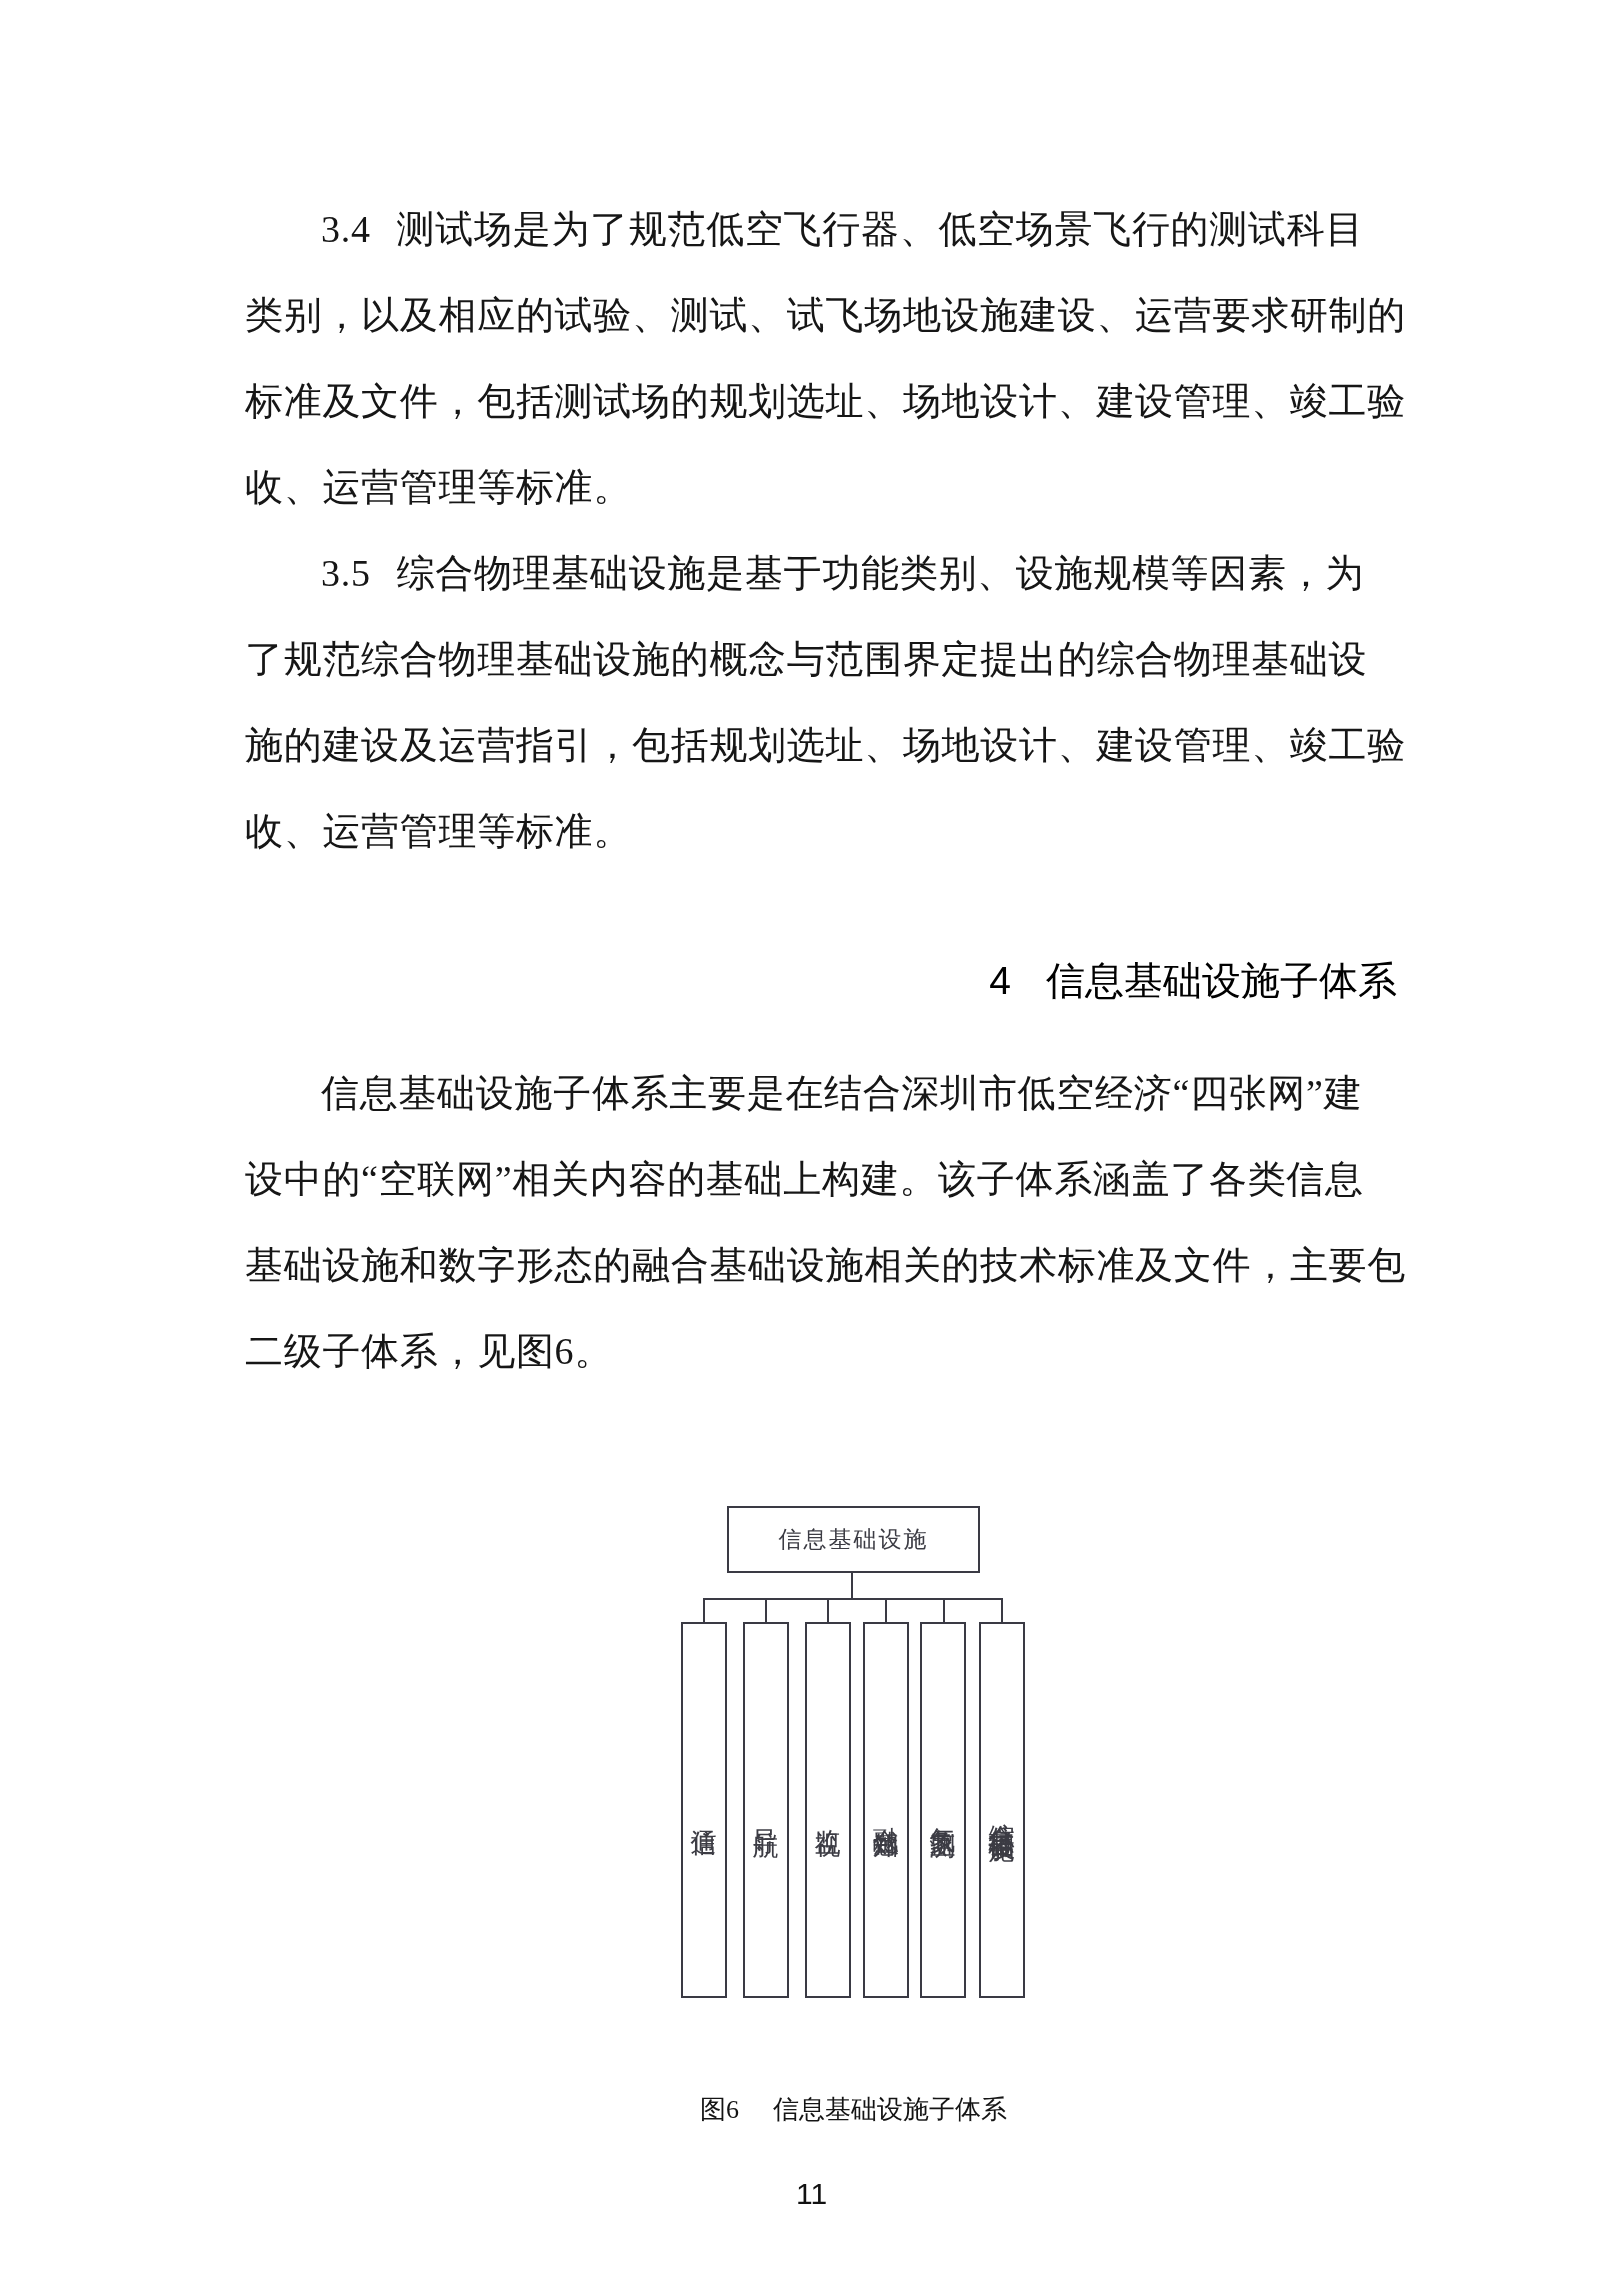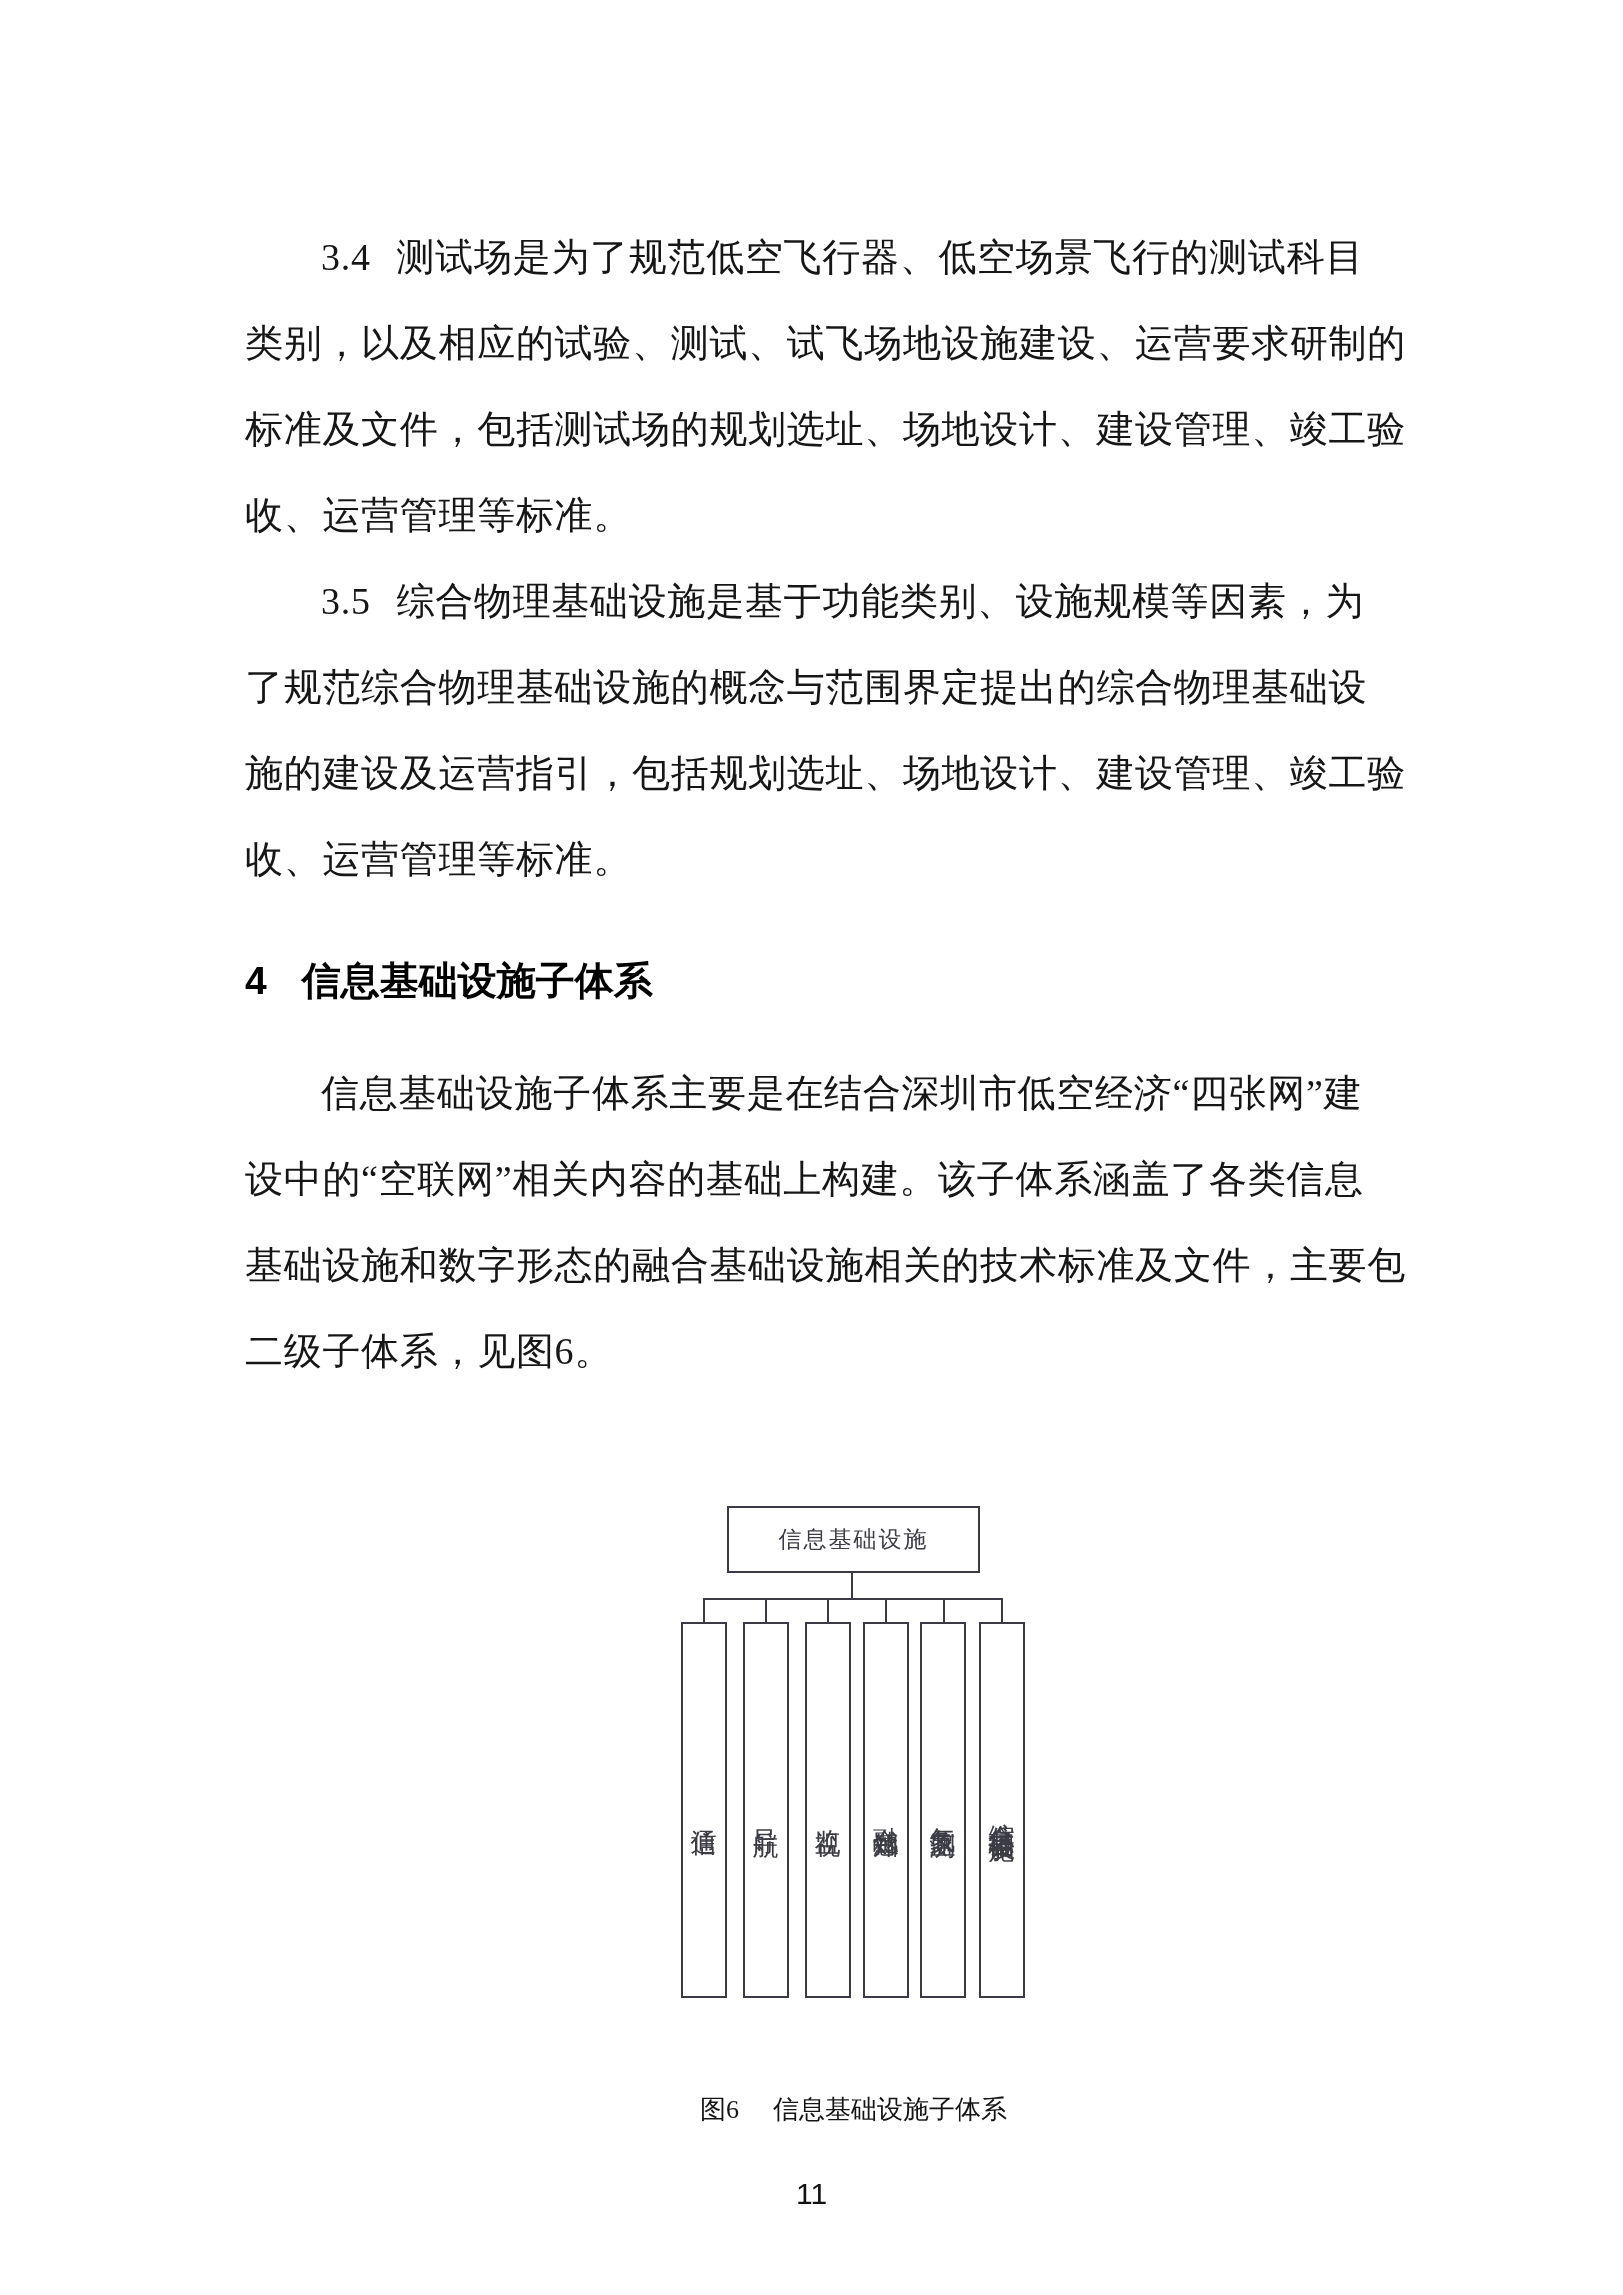--- a/index.html
+++ b/index.html
@@ -34,24 +34,25 @@
   .num { margin-right: 26px; }
   
   .heading {
     position: absolute;
     left: 245px;
     top: 948px;
     width: 1152px;
     height: 65px;
     line-height: 65px;
     font-size: 39px;
-    font-weight: bold;
+    font-weight: normal;
     font-family: "Liberation Sans", "DejaVu Sans", sans-serif;
     color: #000000;
     white-space: nowrap;
+    text-align: right;
   }
   .heading .hnum { margin-right: 35px; }
   
   .figure {
     position: absolute;
     left: 681px;
     top: 1506px;
     width: 347px;
     height: 497px;
     font-family: "Liberation Sans", "DejaVu Sans", sans-serif;
@@ -124,21 +125,21 @@
     font-size: 30px;
     font-family: "Liberation Sans", "DejaVu Sans", sans-serif;
     color: #111111;
   }
 </style>
 </head>
 <body>
 
 <div class="page">
 
-  <div class="text-block" style="top:214px;">
+  <div class="text-block" style="top:186px;">
     <div class="line indent"><span class="num">3.4</span><span>测试场是为了规范低空飞行器、低空场景飞行的测试科目</span></div>
     <div class="line">类别，以及相应的试验、测试、试飞场地设施建设、运营要求研制的</div>
     <div class="line">标准及文件，包括测试场的规划选址、场地设计、建设管理、竣工验</div>
     <div class="line">收、运营管理等标准。</div>
     <div class="line indent"><span class="num">3.5</span><span>综合物理基础设施是基于功能类别、设施规模等因素，为</span></div>
     <div class="line">了规范综合物理基础设施的概念与范围界定提出的综合物理基础设</div>
     <div class="line">施的建设及运营指引，包括规划选址、场地设计、建设管理、竣工验</div>
     <div class="line">收、运营管理等标准。</div>
   </div>
 

